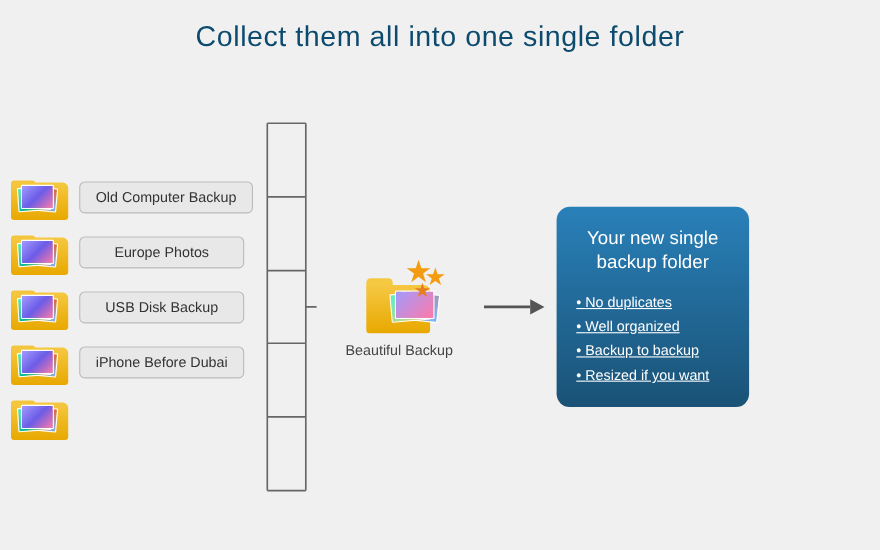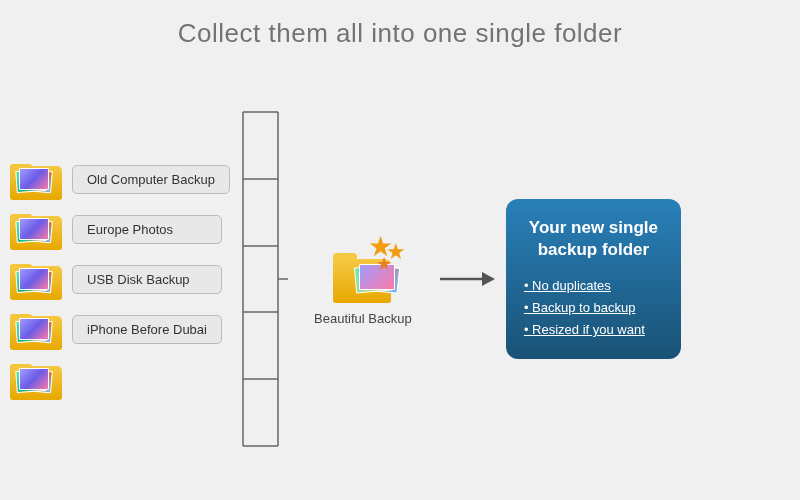--- a/index.html
+++ b/index.html
@@ -9,21 +9,21 @@
       background: #f0f0f0;
       font-family: Arial, sans-serif;
       overflow: hidden;
       position: relative;
     }
 
     .page-title {
       text-align: center;
       font-size: 26px;
       font-weight: 300;
-      color: #737373;
+      color: #0c4a6e;
       padding: 18px 0 10px;
       letter-spacing: 0.5px;
     }
 
     .main-content {
       display: flex;
       align-items: center;
       justify-content: flex-start;
       padding: 10px 20px 10px 10px;
       height: 440px;
@@ -114,21 +114,21 @@
     }
 
     .folder-label {
       background: #e8e8e8;
       border: 1px solid #bbb;
       border-radius: 5px;
       padding: 6px 14px;
       font-size: 13px;
       color: #333;
       min-width: 150px;
-      text-align: left;
+      text-align: center;
       white-space: nowrap;
     }
 
     
     .connector-area {
       display: flex;
       align-items: center;
       margin: 0 0px 0 8px;
       position: relative;
       height: 400px;
@@ -258,21 +258,21 @@
       border-radius: 12px;
       color: #fff;
       padding: 18px 18px 18px 18px;
       width: 175px;
       flex-shrink: 0;
       margin-left: 8px;
     }
 
     .right-box-title {
       font-size: 17px;
-      font-weight: bold;
+      font-weight: normal;
       text-align: center;
       line-height: 1.3;
       margin-bottom: 14px;
     }
 
     .right-box-list {
       list-style: none;
       font-size: 13px;
       line-height: 1.7;
       text-decoration: underline;
@@ -396,18 +396,19 @@
     <svg class="arrow-svg" viewBox="0 0 56 30" xmlns="http://www.w3.org/2000/svg">
       <line x1="0" y1="15" x2="42" y2="15" stroke="#555" stroke-width="2.5"></line>
       <polygon points="42,8 55,15 42,22" fill="#555"></polygon>
     </svg>
   </div>
 
   <div class="right-box">
     <div class="right-box-title">Your new single backup folder</div>
     <ul class="right-box-list" id="bullet-list">
     <li>No duplicates</li>
+        <li>Well organized</li>
         <li>Backup to backup</li>
         <li>Resized if you want</li>
       </ul>
   </div>
 
 </div>
 
 </body></html>

